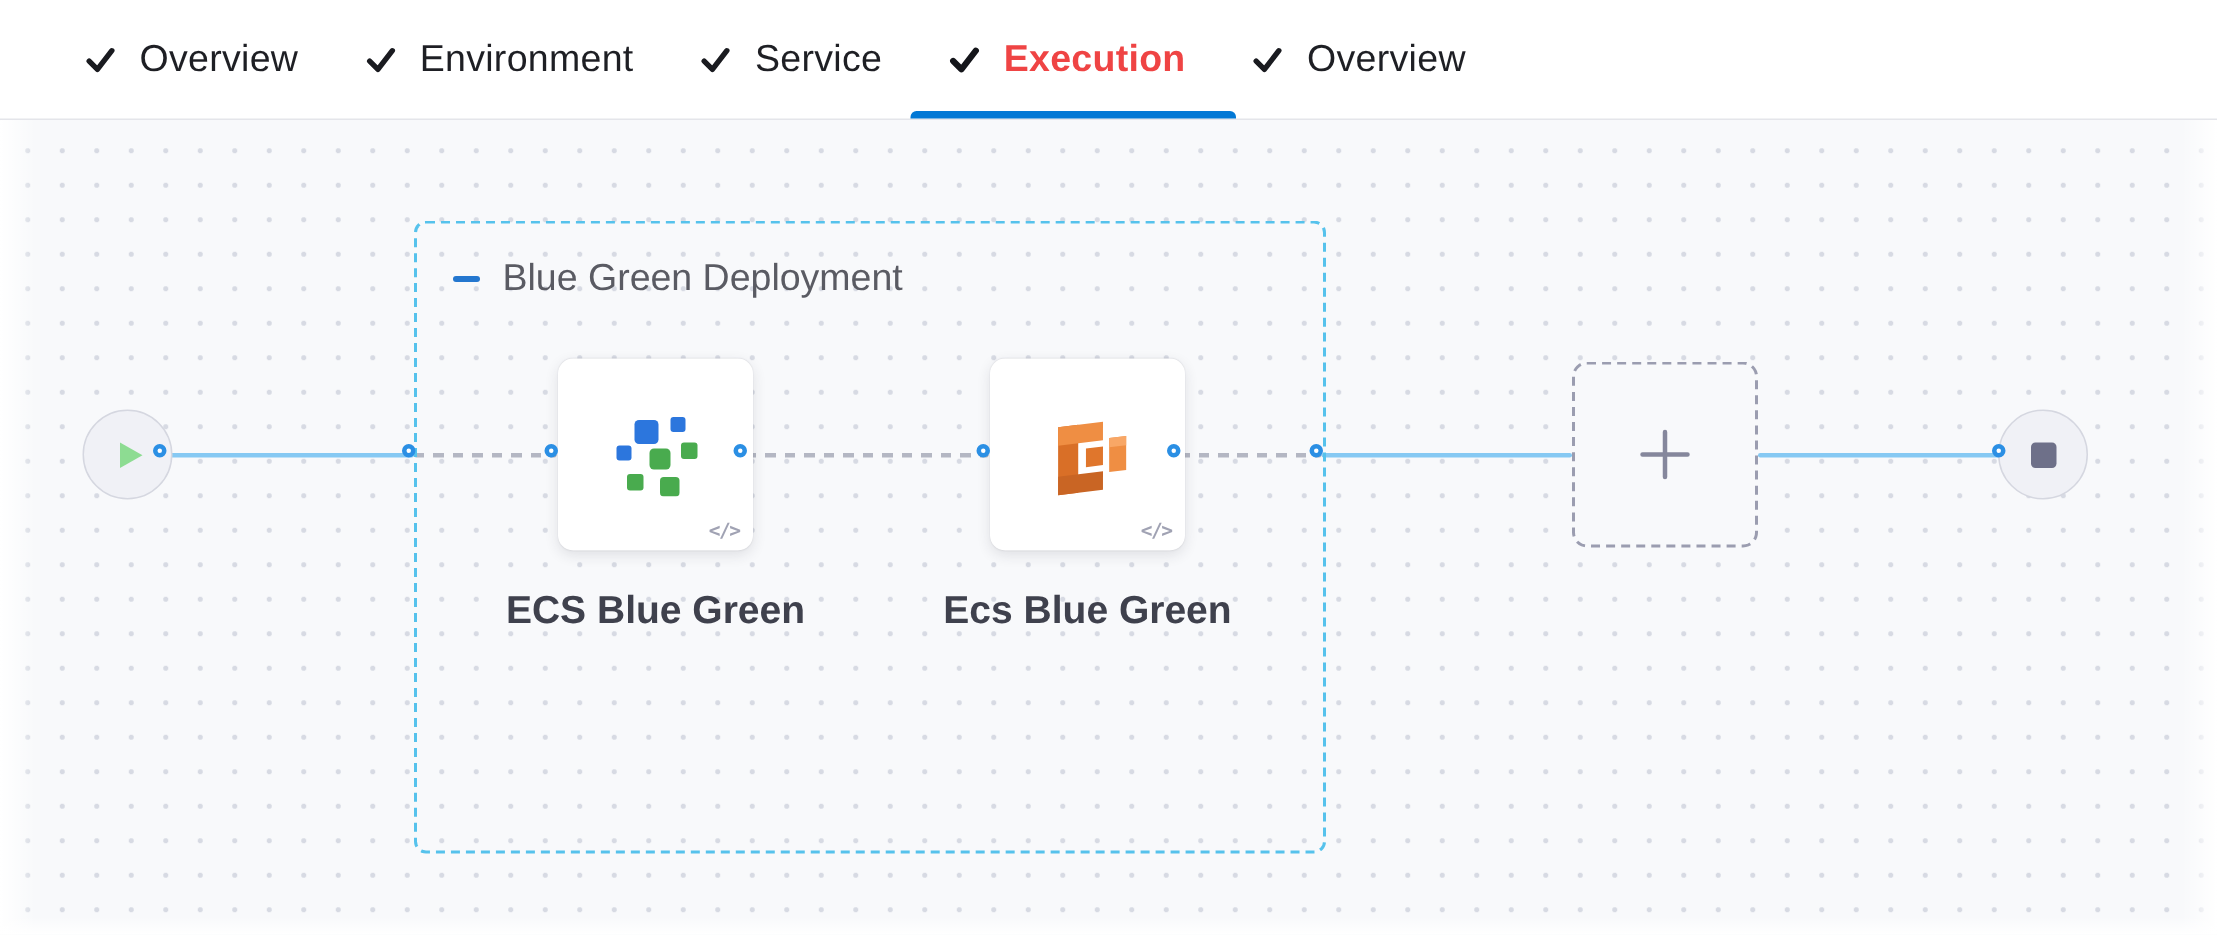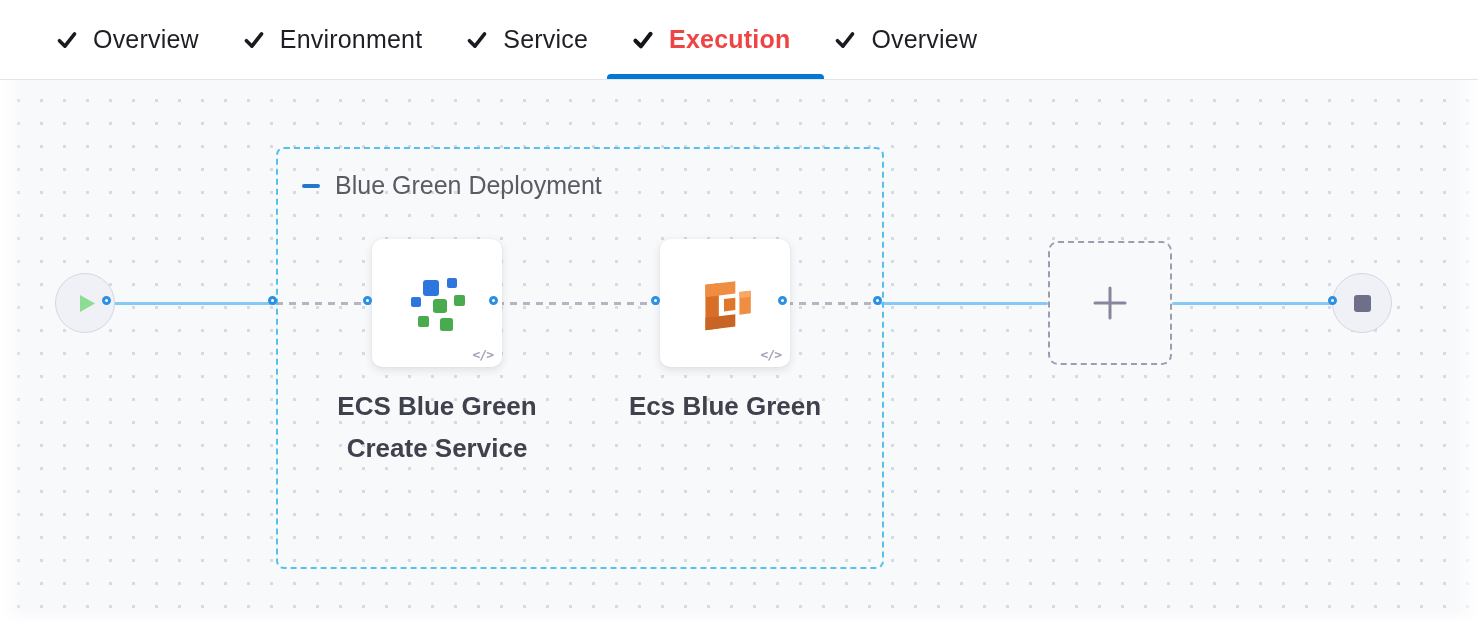--- a/index.html
+++ b/index.html
@@ -193,21 +193,20 @@
   <div class="port" style="left:268px;"></div>
   <div class="port" style="left:363px;"></div>
   <div class="port" style="left:489px;"></div>
   <div class="port" style="left:651px;"></div>
   <div class="port" style="left:778px;"></div>
   <div class="port" style="left:873px;"></div>
   <div class="port" style="left:1328px;"></div>
 
   <div class="step-label" style="left:322px; width:230px;">
     <div>ECS Blue Green</div>
-    <div>Create Service</div>
   </div>
   <div class="step-label" style="left:615px; width:220px;">
     <div>Ecs Blue Green</div>
   </div>
 
   <div class="fade-left"></div>
   <div class="fade-right"></div>
   <div class="fade-bottom"></div>
 
 </div>

